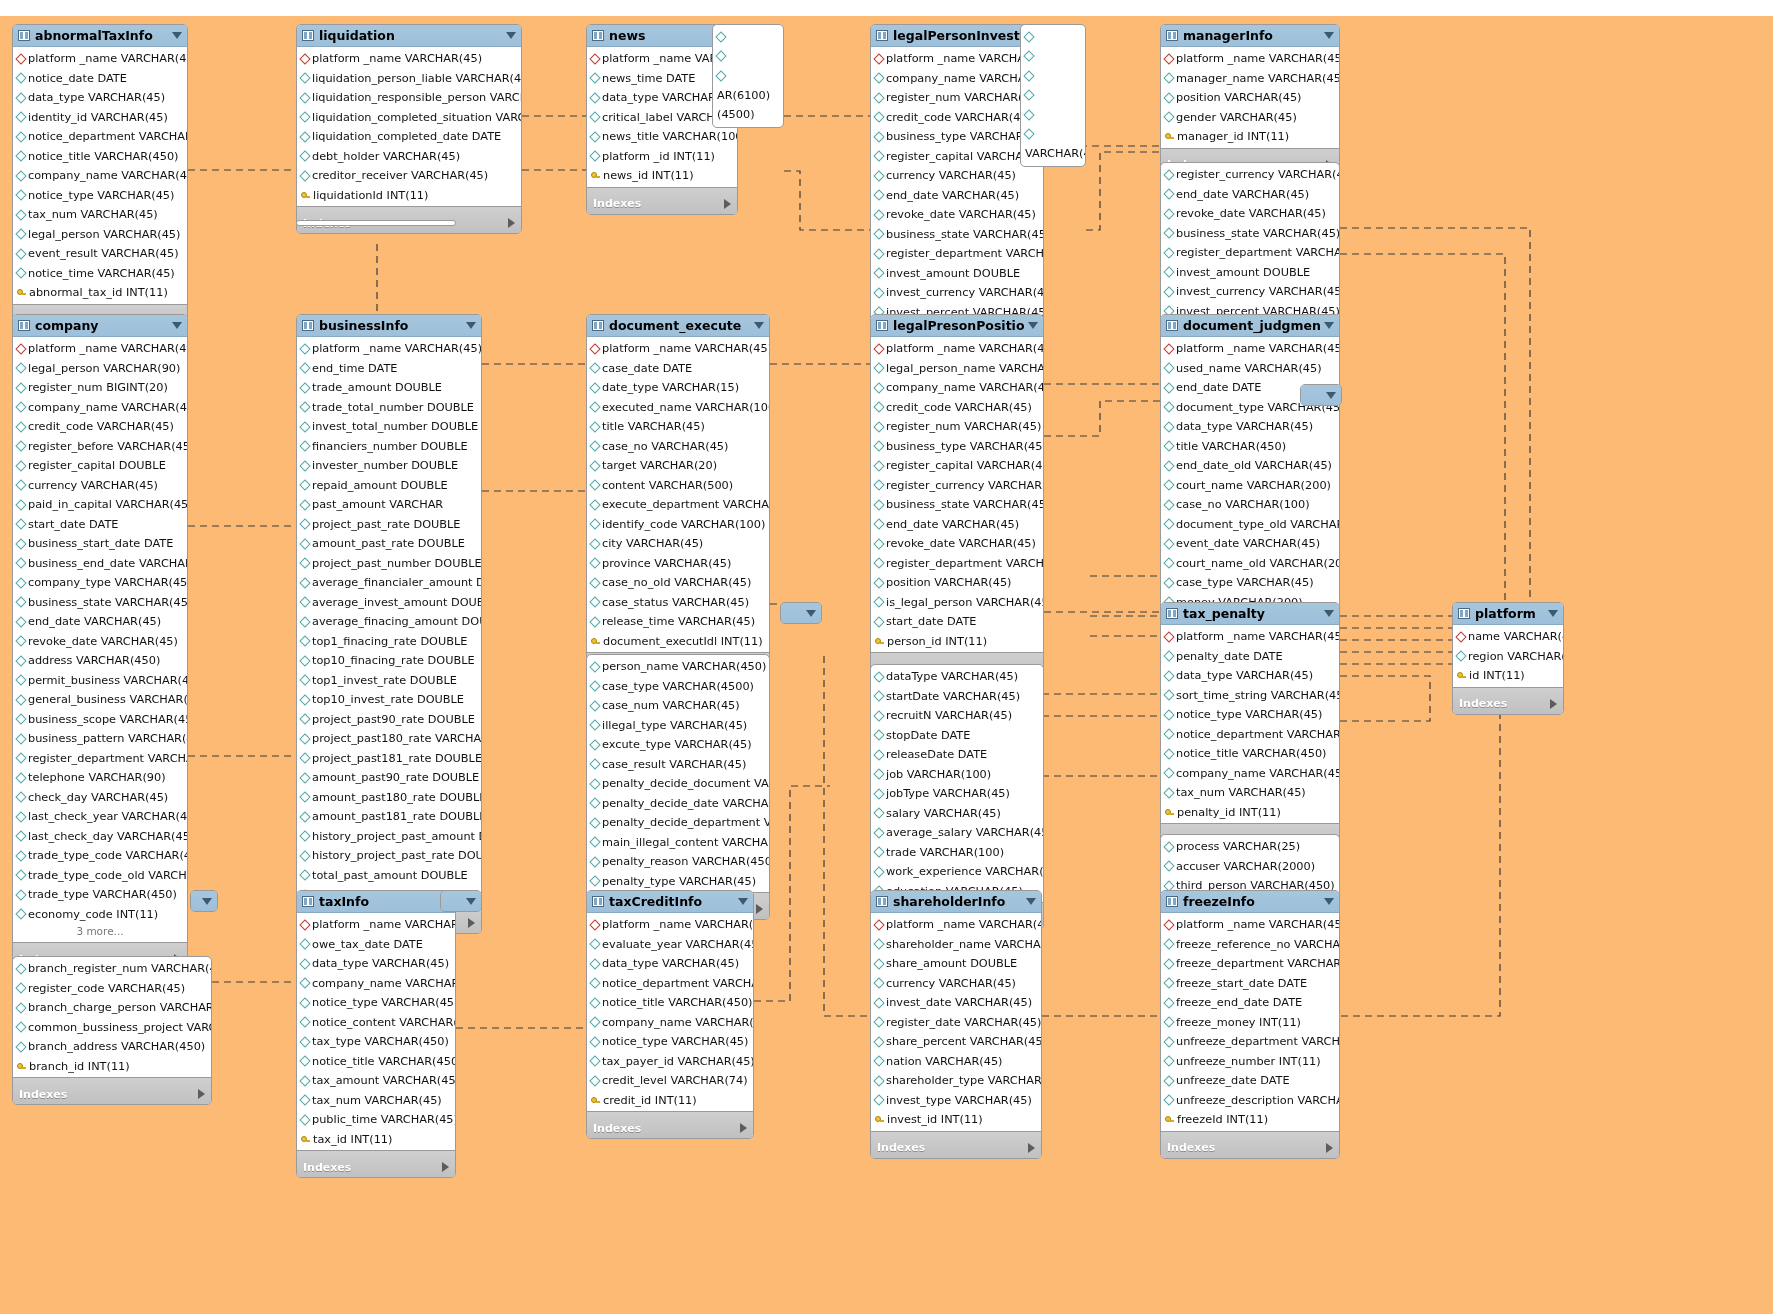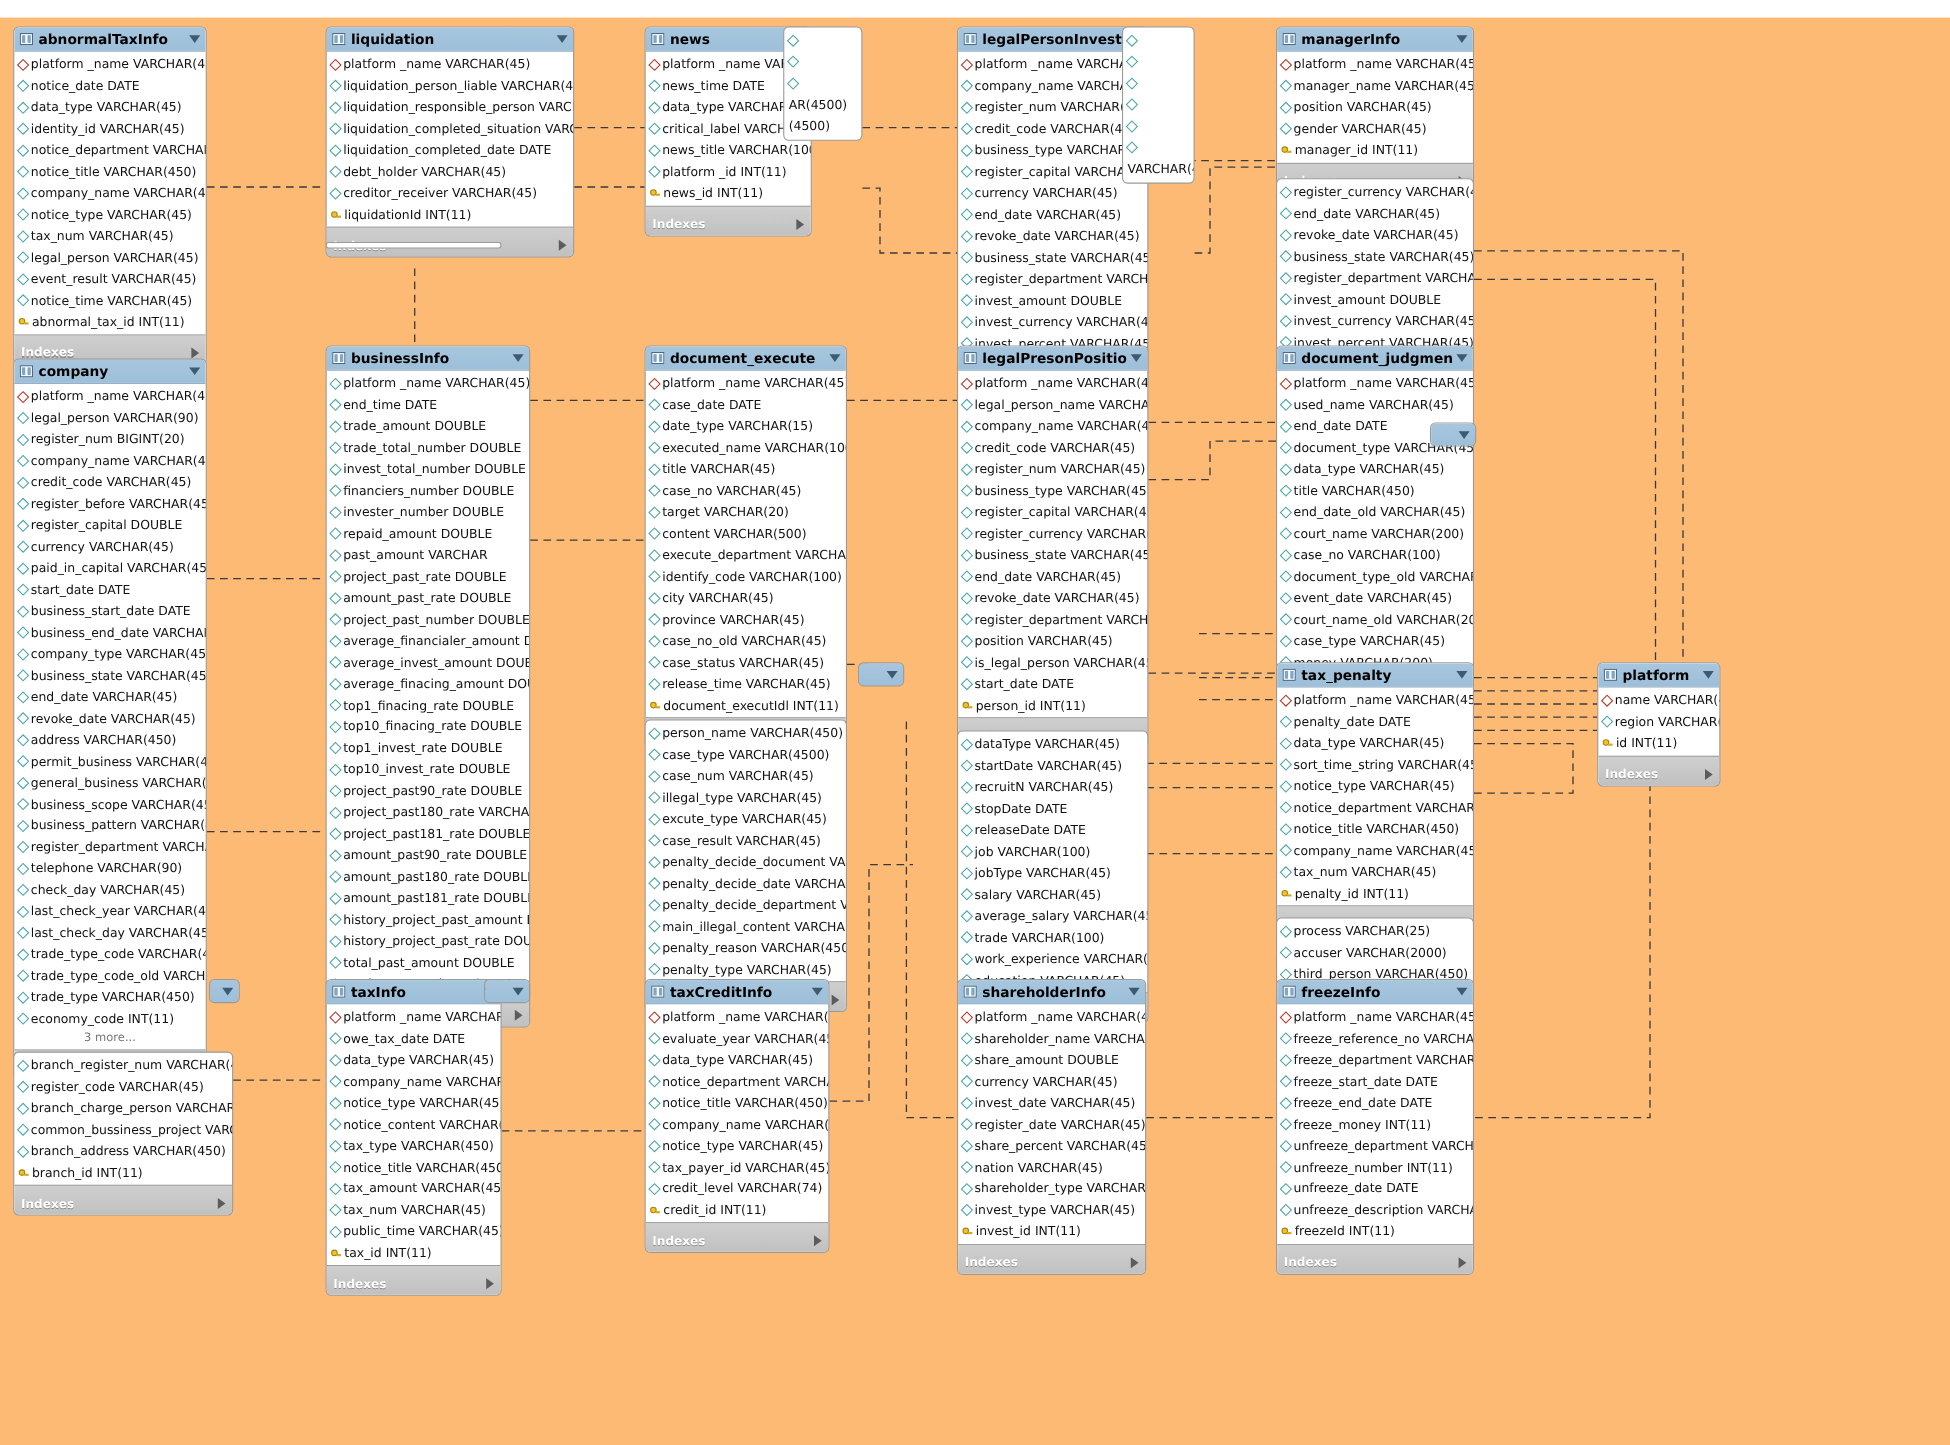--- a/index.html
+++ b/index.html
@@ -155,21 +155,21 @@
             <span class="key"></span>
             <span>abnormal_tax_id INT(11)</span>
           </div>
         </div>
         <div class="idx">
           <span class="idx-label">Indexes</span>
           <span class="idx-arrow"></span>
         </div>
         <div class="tbl-foot"></div>
       </div>
-      <div class="table-box" style="left: 12px; top: 310px; width: 176px; height: 656px;">
+      <div class="table-box" style="left: 12px; top: 298px; width: 176px; height: 656px;">
         <div class="tbl-header">
           <span class="tbl-icon"></span>
           <span class="tbl-title">company</span>
           <span class="tbl-caret"></span>
         </div>
         <div class="cols">
           <div class="col">
             <span class="dia pk-red"></span>
             <span>platform _name VARCHAR(45)</span>
           </div>
@@ -621,21 +621,21 @@
           </div>
           <div class="col">
             <span class="dia"></span>
             <span></span>
           </div>
           <div class="col">
             <span class="dia"></span>
             <span></span>
           </div>
           <div class="col">
-            <span>AR(4500)</span>
+            <span>AR(6100)</span>
           </div>
           <div class="col">
             <span>(4500)</span>
           </div>
         </div>
       </div>
       <div class="table-box" style="left: 586px; top: 298px; width: 184px; height: 366px;">
         <div class="tbl-header">
           <span class="tbl-icon"></span>
           <span class="tbl-title">document_execute</span>

